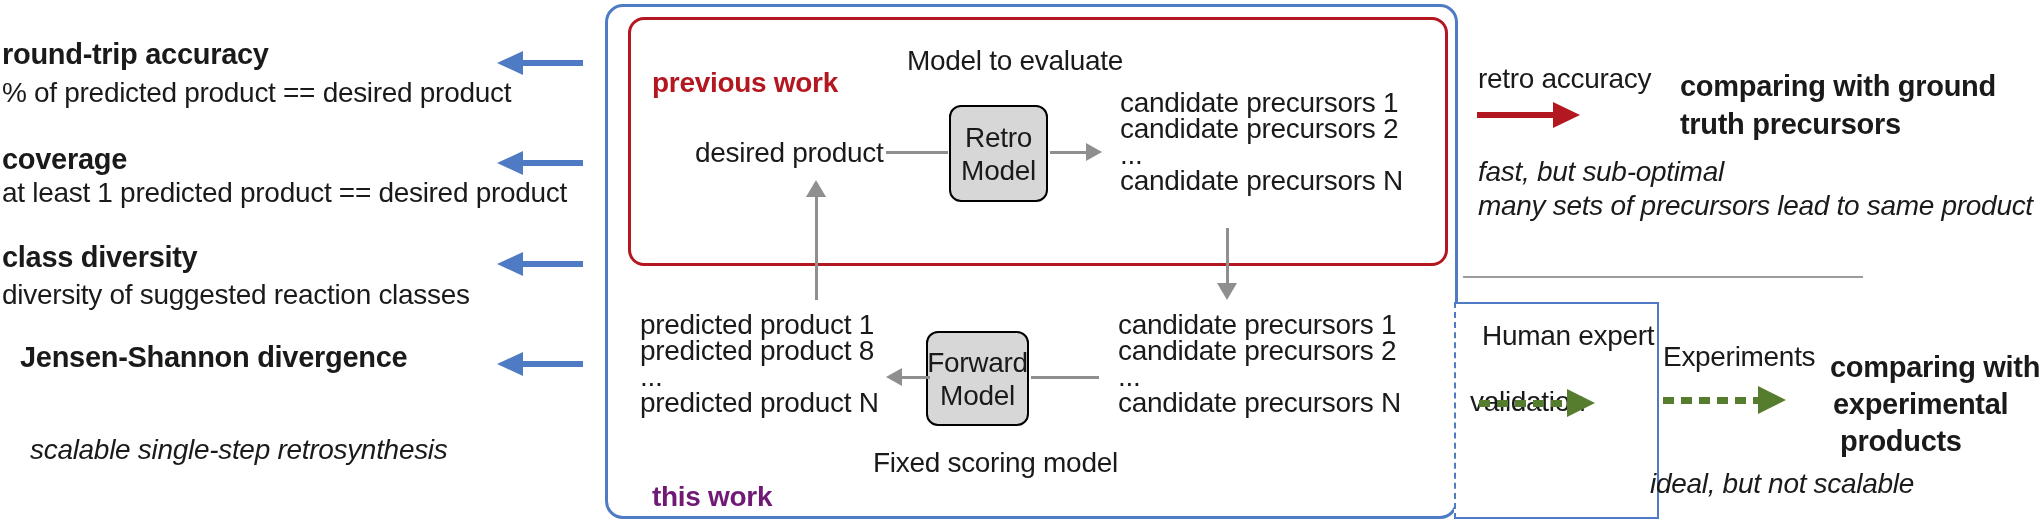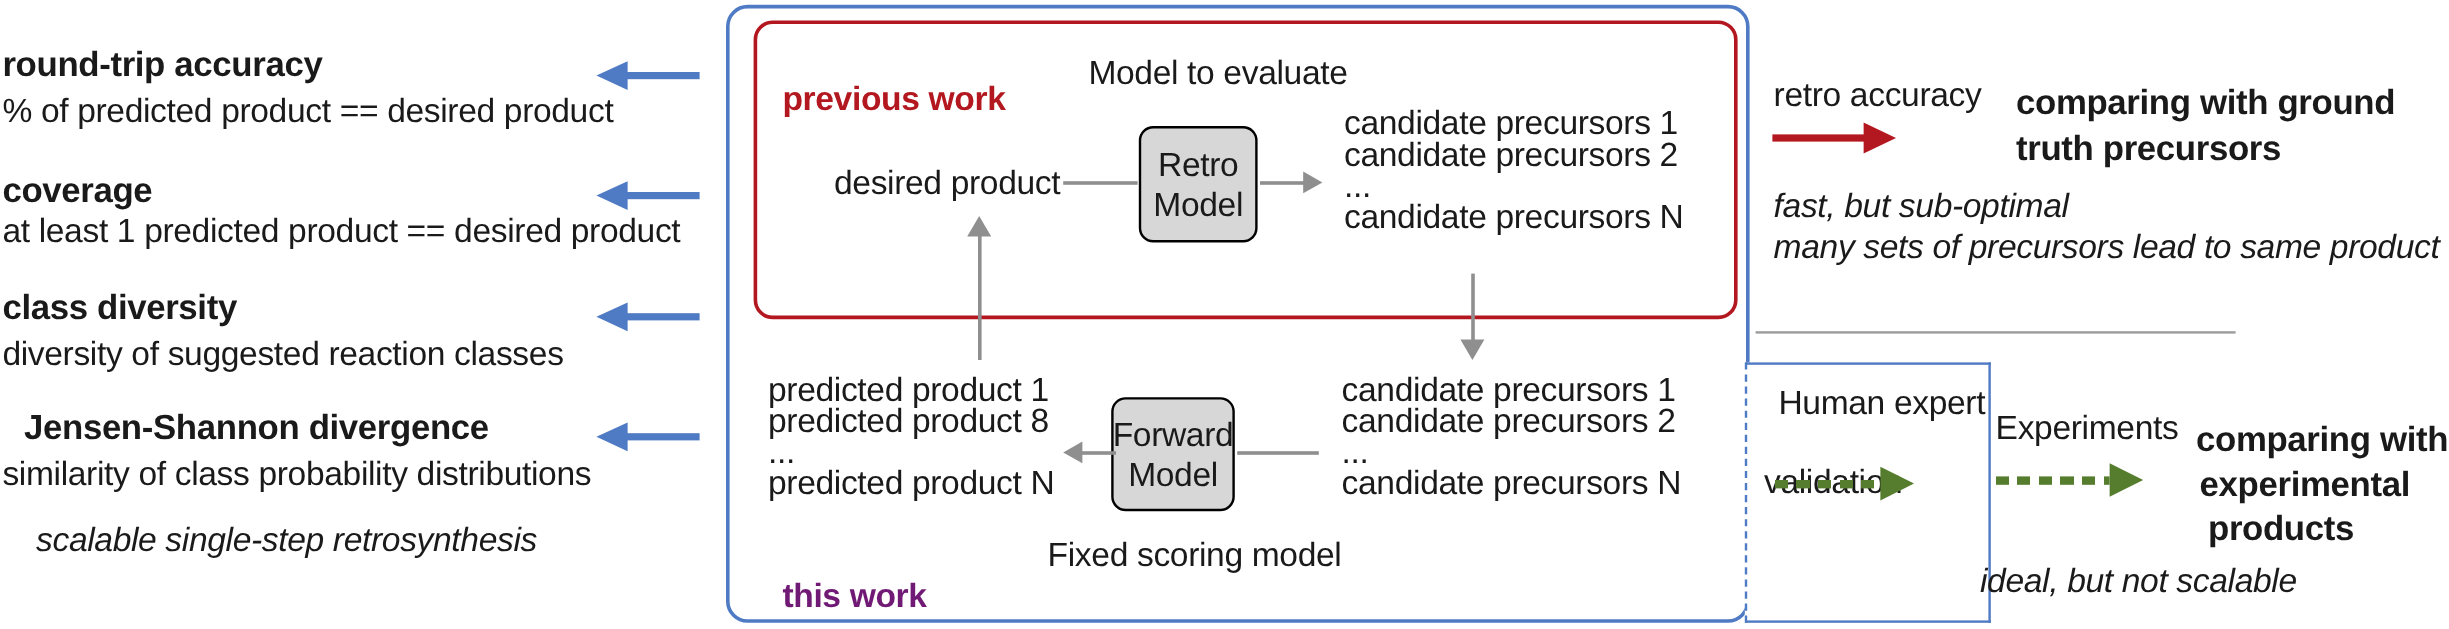--- a/index.html
+++ b/index.html
@@ -45,21 +45,20 @@
   <div class="abs t bold" style="left:2px;top:38px;">round-trip accuracy</div>
   <div class="abs t" style="left:2px;top:77px;">% of predicted product == desired product</div>
 
   <div class="abs t bold" style="left:2px;top:143px;">coverage</div>
   <div class="abs t" style="left:2px;top:177px;">at least 1 predicted product == desired product</div>
 
   <div class="abs t bold" style="left:2px;top:241px;">class diversity</div>
   <div class="abs t" style="left:2px;top:279px;">diversity of suggested reaction classes</div>
 
   <div class="abs t bold" style="left:20px;top:341px;">Jensen-Shannon divergence</div>
-  <div class="abs t" style="left:2px;top:379px;">similarity of class probability distributions</div>
 
   <div class="abs t italic" style="left:30px;top:434px;">scalable single-step retrosynthesis</div>
 
   <div class="abs" style="left:497px;top:51px;width:86px;height:24px;">
     <div class="tri blue-head-left" style="left:0;top:0;"></div>
       <div class="shaft-h" style="left:22px;top:9px;width:64px;height:6px;"></div>
   </div>
   <div class="abs" style="left:497px;top:151px;width:86px;height:24px;">
     <div class="tri blue-head-left" style="left:0;top:0;"></div>
       <div class="shaft-h" style="left:22px;top:9px;width:64px;height:6px;"></div>

